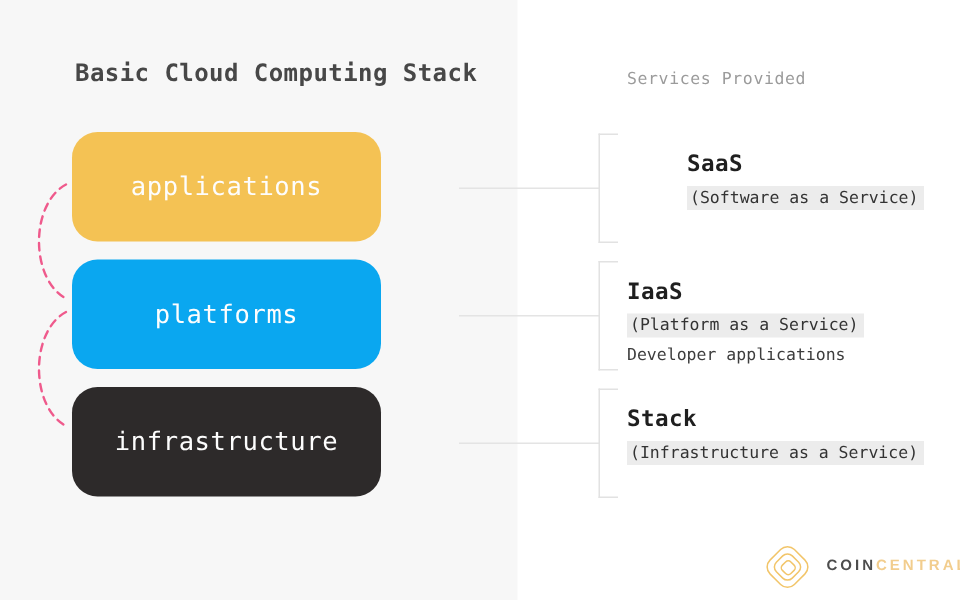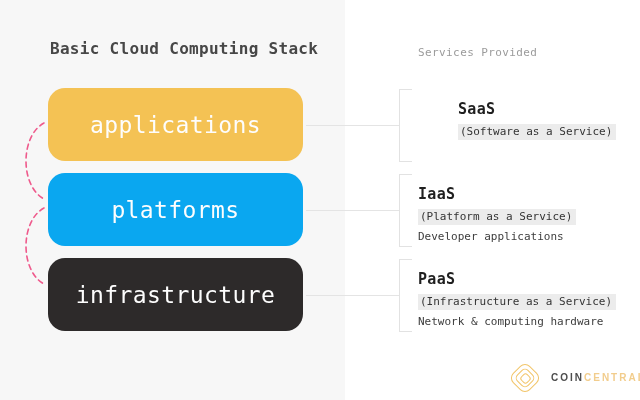--- a/index.html
+++ b/index.html
@@ -31,28 +31,28 @@
     position: absolute;
     left: 418px; top: 46px;
     font-size: 11px;
     letter-spacing: 0.4px;
     color: #9b9b9b;
     white-space: nowrap;
   }
   .stack-block {
     position: absolute;
     left: 48px;
-    width: 255px;
+    width: 206px;
     height: 73px;
     border-radius: 17px;
     display: flex;
     align-items: center;
     justify-content: center;
     color: #fdfdfd;
-    font-size: 23px;
+    font-size: 17px;
     letter-spacing: 0.4px;
   }
   .block-applications   { top: 88px; }
   .block-platforms      { top: 173px; }
   .block-infrastructure { top: 258px; }
   .connector {
     position: absolute;
     left: 306px;
     width: 94px;
     height: 1px;
@@ -176,23 +176,22 @@
   <div class="service-group group-saas">
     <div class="service-abbr">SaaS</div>
     <div class="service-full">(Software as a Service)</div>
   </div>
   <div class="service-group group-paas">
     <div class="service-abbr">IaaS</div>
     <div class="service-full">(Platform as a Service)</div>
     <div class="service-desc">Developer applications</div>
   </div>
   <div class="service-group group-iaas">
-    <div class="service-abbr">PaaS</div>
+    <div class="service-abbr">Stack</div>
     <div class="service-full">(Infrastructure as a Service)</div>
-    <div class="service-desc">Network &amp; computing hardware</div>
   </div>
 
   <div class="logo">
     <div class="logo-icon">
       <div class="logo-diamond diamond-outer"></div>
       <div class="logo-diamond diamond-middle"></div>
       <div class="logo-diamond diamond-inner"></div>
     </div>
     <div class="logo-text">
       <span class="logo-coin">COIN</span><span class="logo-central">CENTRAL</span>

